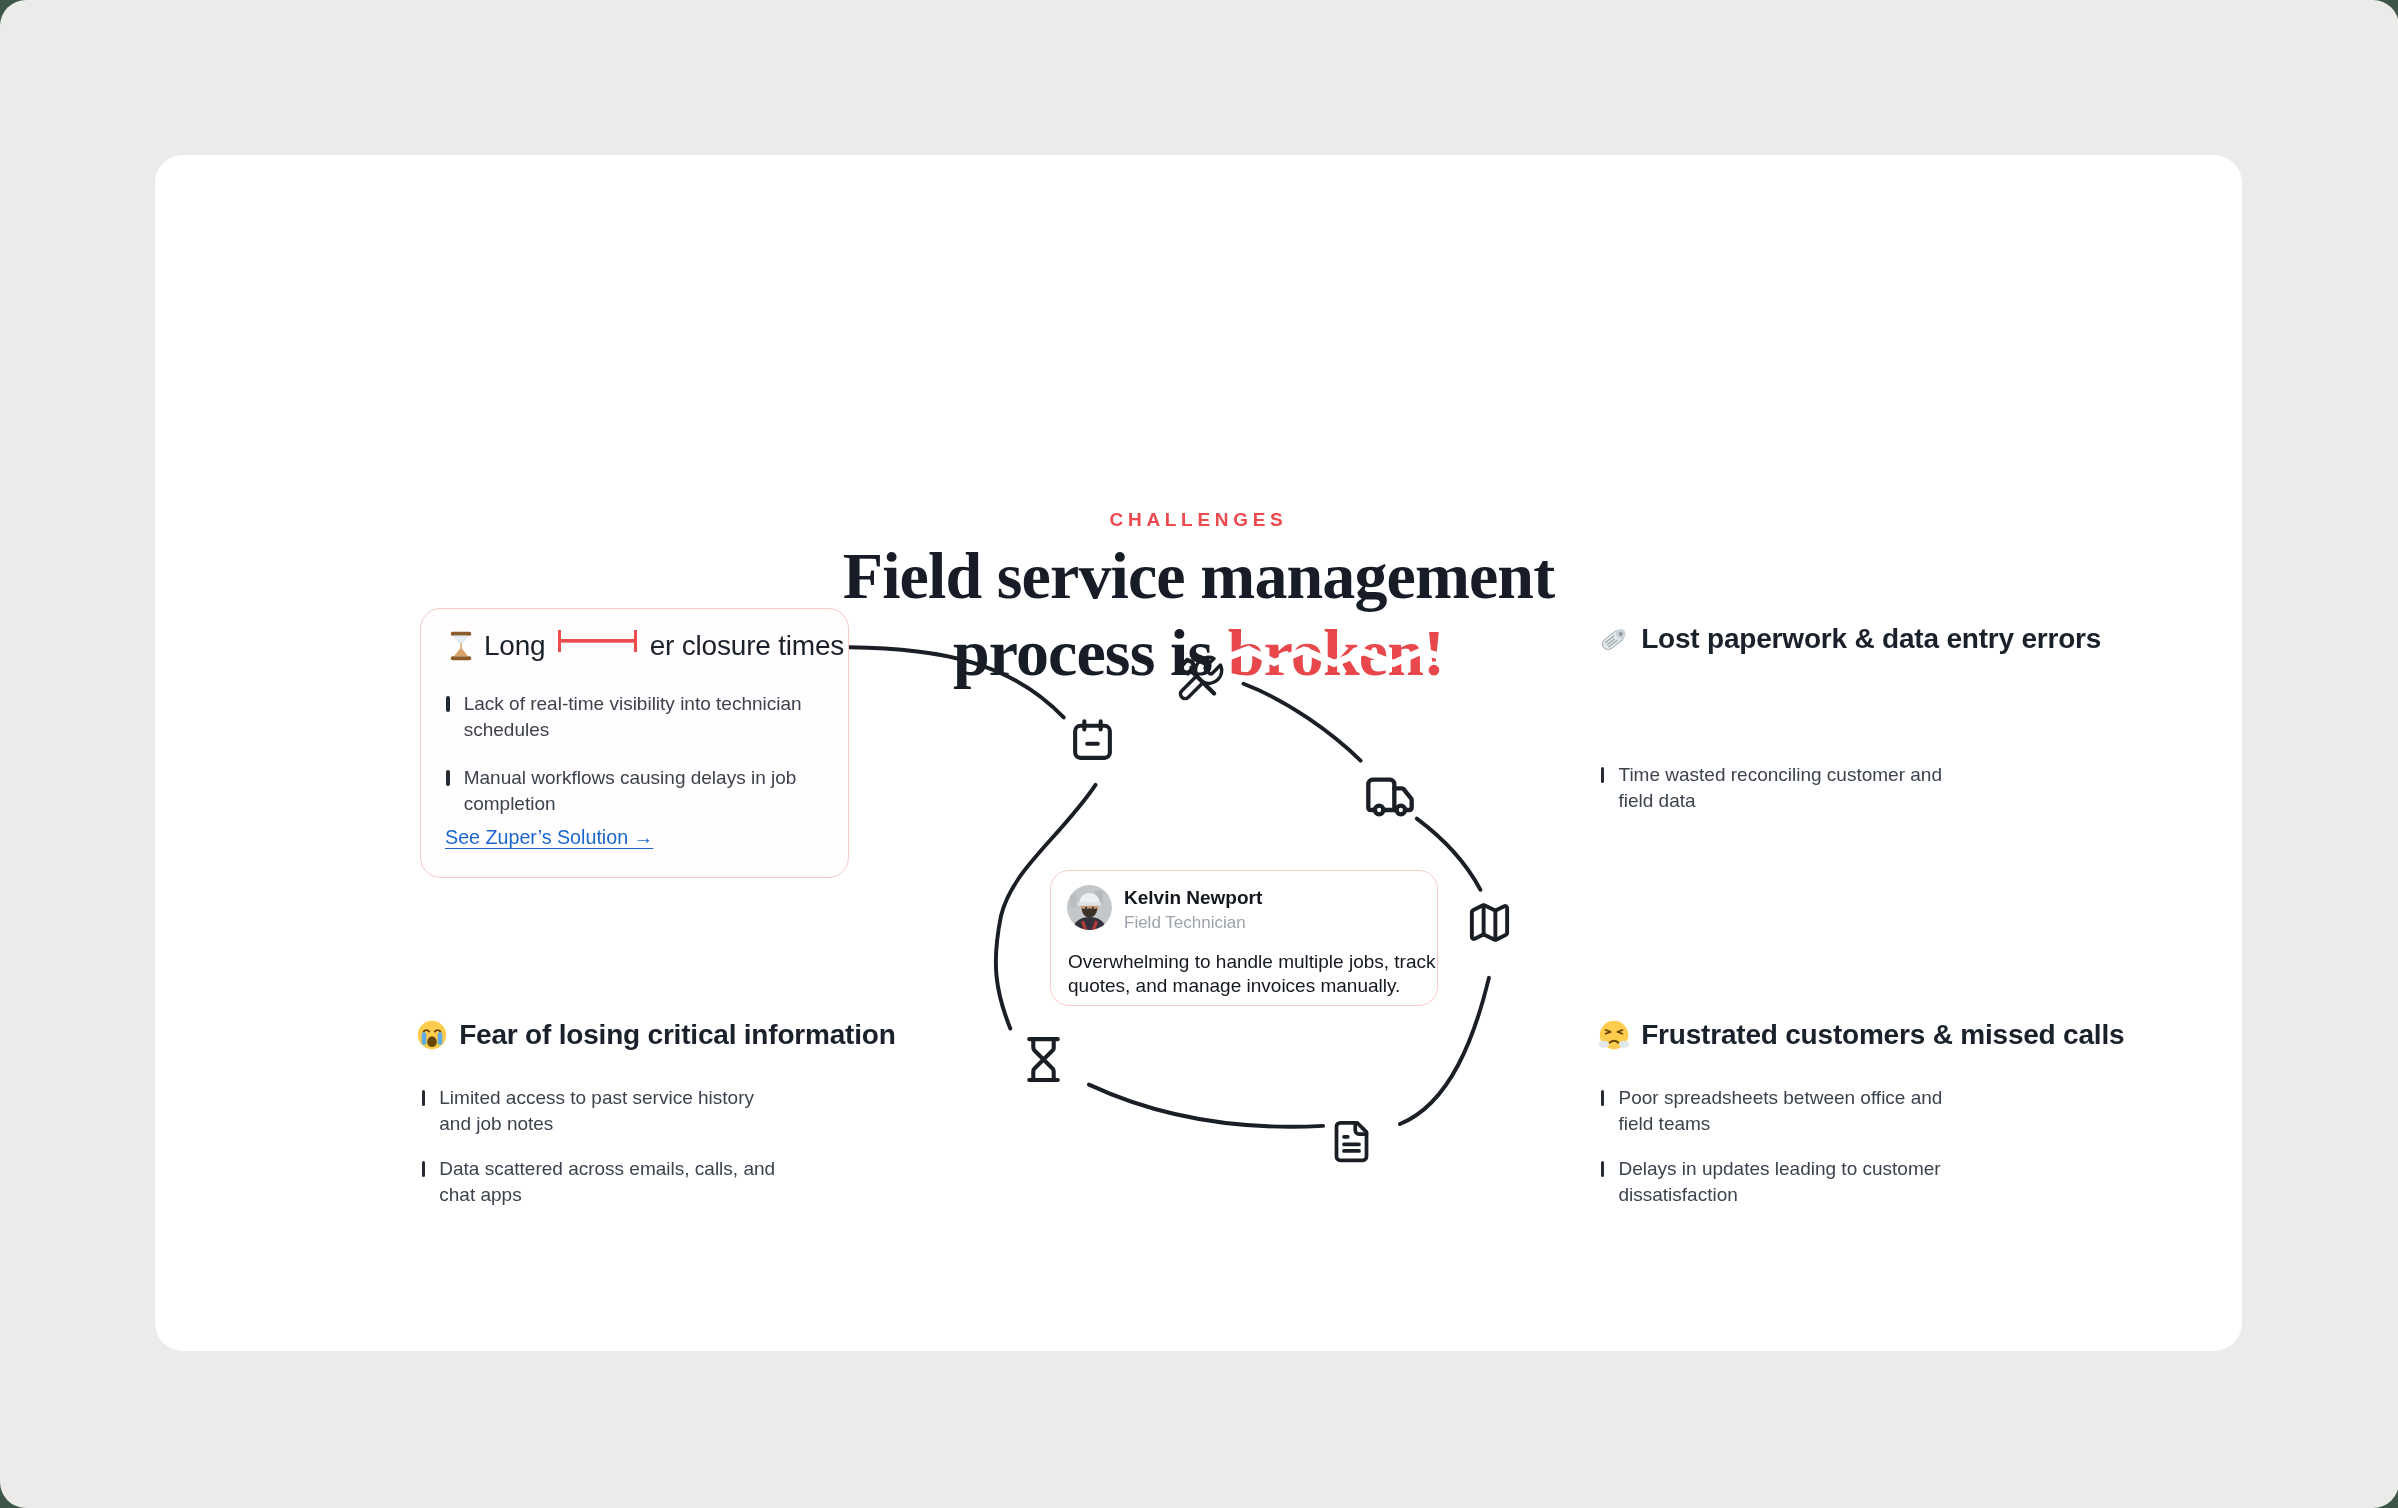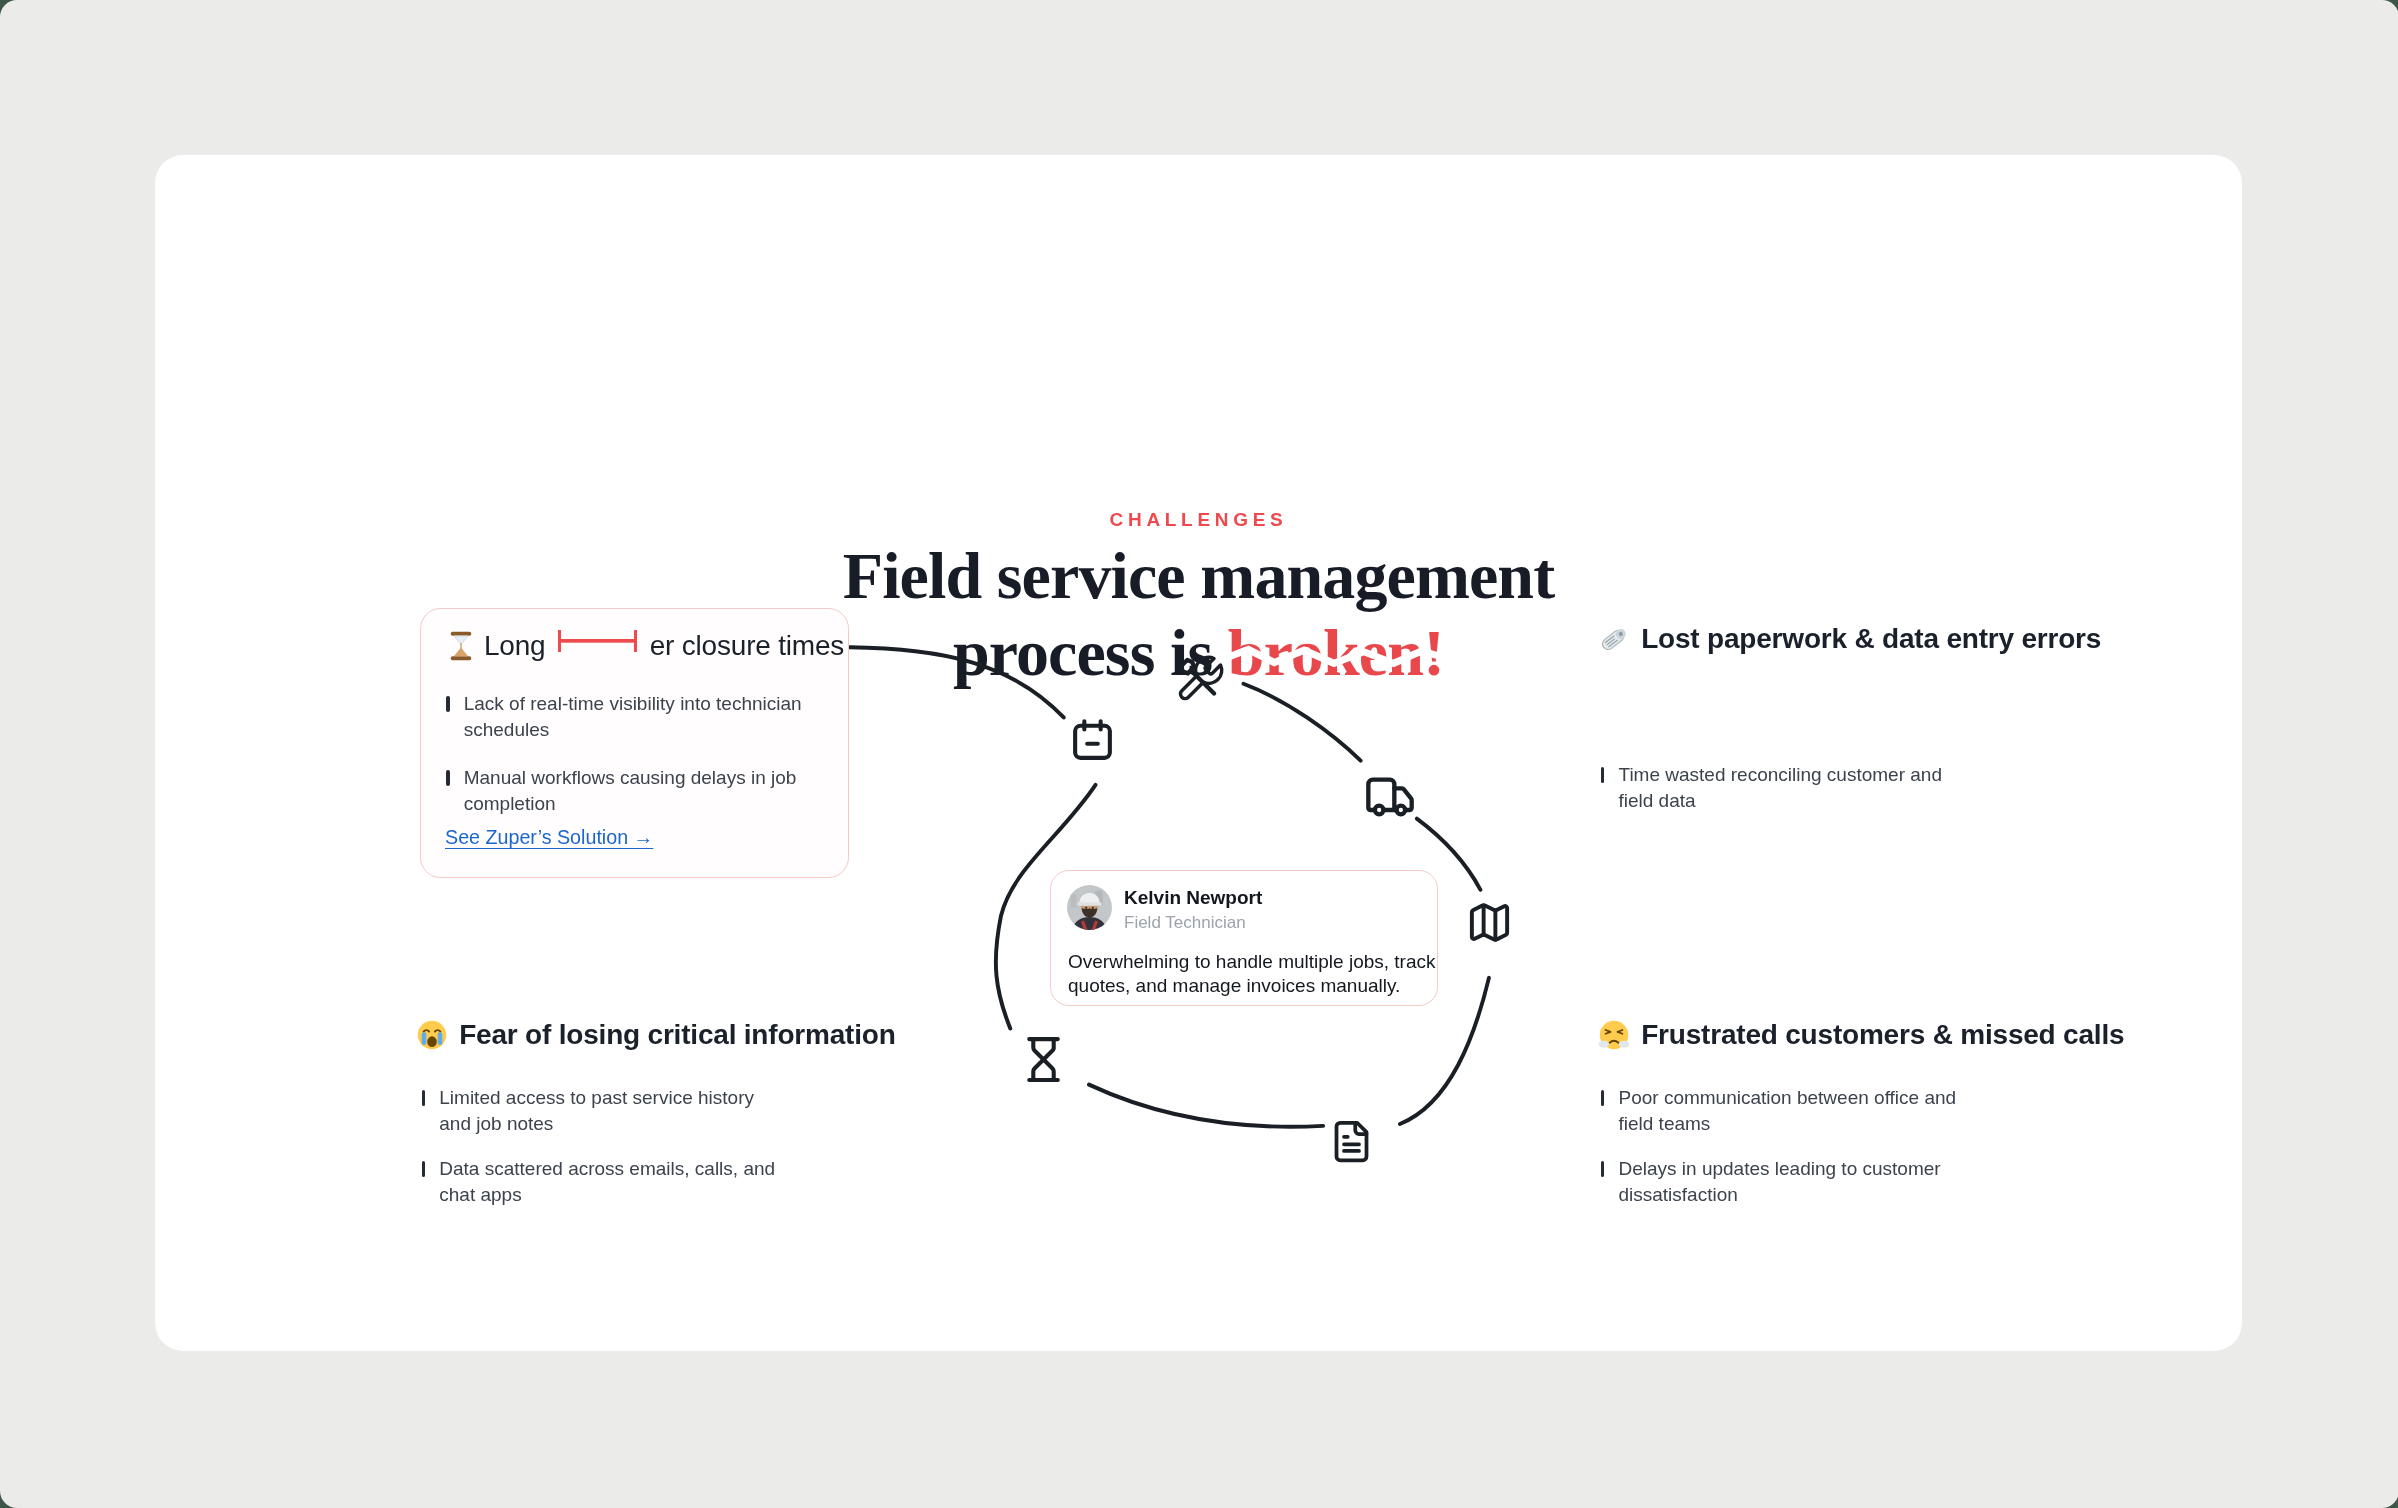--- a/index.html
+++ b/index.html
@@ -1,18 +1,18 @@
 <!DOCTYPE html>
 <html style="font-size:15px"><head>
 <meta charset="utf-8">
 <style>
   html,body{margin:0;padding:0;width:2399px;height:1508px;overflow:hidden;}
   body{background:#3E5647;font-family:"Liberation Sans","DejaVu Sans",sans-serif;}
   .stage{position:absolute;inset:0;width:2399px;height:1508px;}
-  .canvas{position:absolute;inset:0;background:#EBEBEA;border-radius:17px;}
+  .canvas{position:absolute;inset:0;background:#EBEBEA;border-radius:26px;}
   .panel{position:absolute;left:155px;top:155px;width:2087px;height:1196px;background:#FFFFFF;border-radius:28px;}
 
   
   .eyebrow{position:absolute;left:0;right:0;top:354px;text-align:center;
     font-size:19px;font-weight:700;letter-spacing:4.7px;color:#EE4A4E;}
   .headline{position:absolute;left:0;right:0;top:382px;text-align:center;
     font-family:Liberation Serif, serif;font-weight:700;
     font-size:66px;line-height:77px;color:#171C26;letter-spacing:-0.9px;}
   .broken{position:relative;display:inline-block;color:#E8474B;}
   .broken svg.crack{position:absolute;left:-3.7px;top:0;width:calc(100% + 7.5px);height:100%;pointer-events:none;}
@@ -180,21 +180,21 @@
             <circle cx="18" cy="18" r="16" fill="#FFCC4D"></circle>
             <path d="M8.5 12.4l5.6 2.1-5.6 2.1M27.5 12.4l-5.6 2.1 5.6 2.1" stroke="#664500" stroke-width="2" fill="none" stroke-linecap="round" stroke-linejoin="round"></path>
             <path d="M13 26.6q5-4.2 10 0" stroke="#664500" stroke-width="2.2" fill="none" stroke-linecap="round"></path>
             <ellipse cx="6.6" cy="28.4" rx="6" ry="4" fill="#E1E8ED"></ellipse>
             <ellipse cx="29.4" cy="28.4" rx="6" ry="4" fill="#E1E8ED"></ellipse>
           </svg>
           <span>Frustrated customers &amp; missed calls</span>
         </div>
         <div class="bullet" style="left:2.8px;top:66px;">
           <span class="mark"></span>
-          <span class="btxt">Poor communication between office and
+          <span class="btxt">Poor spreadsheets between office and
 field teams</span>
         </div>
         <div class="bullet" style="left:2.8px;top:137px;">
           <span class="mark"></span>
           <span class="btxt">Delays in updates leading to customer
 dissatisfaction</span>
         </div>
       </div>
 
       <div class="quote-card" style="left:895px;top:715px;">

